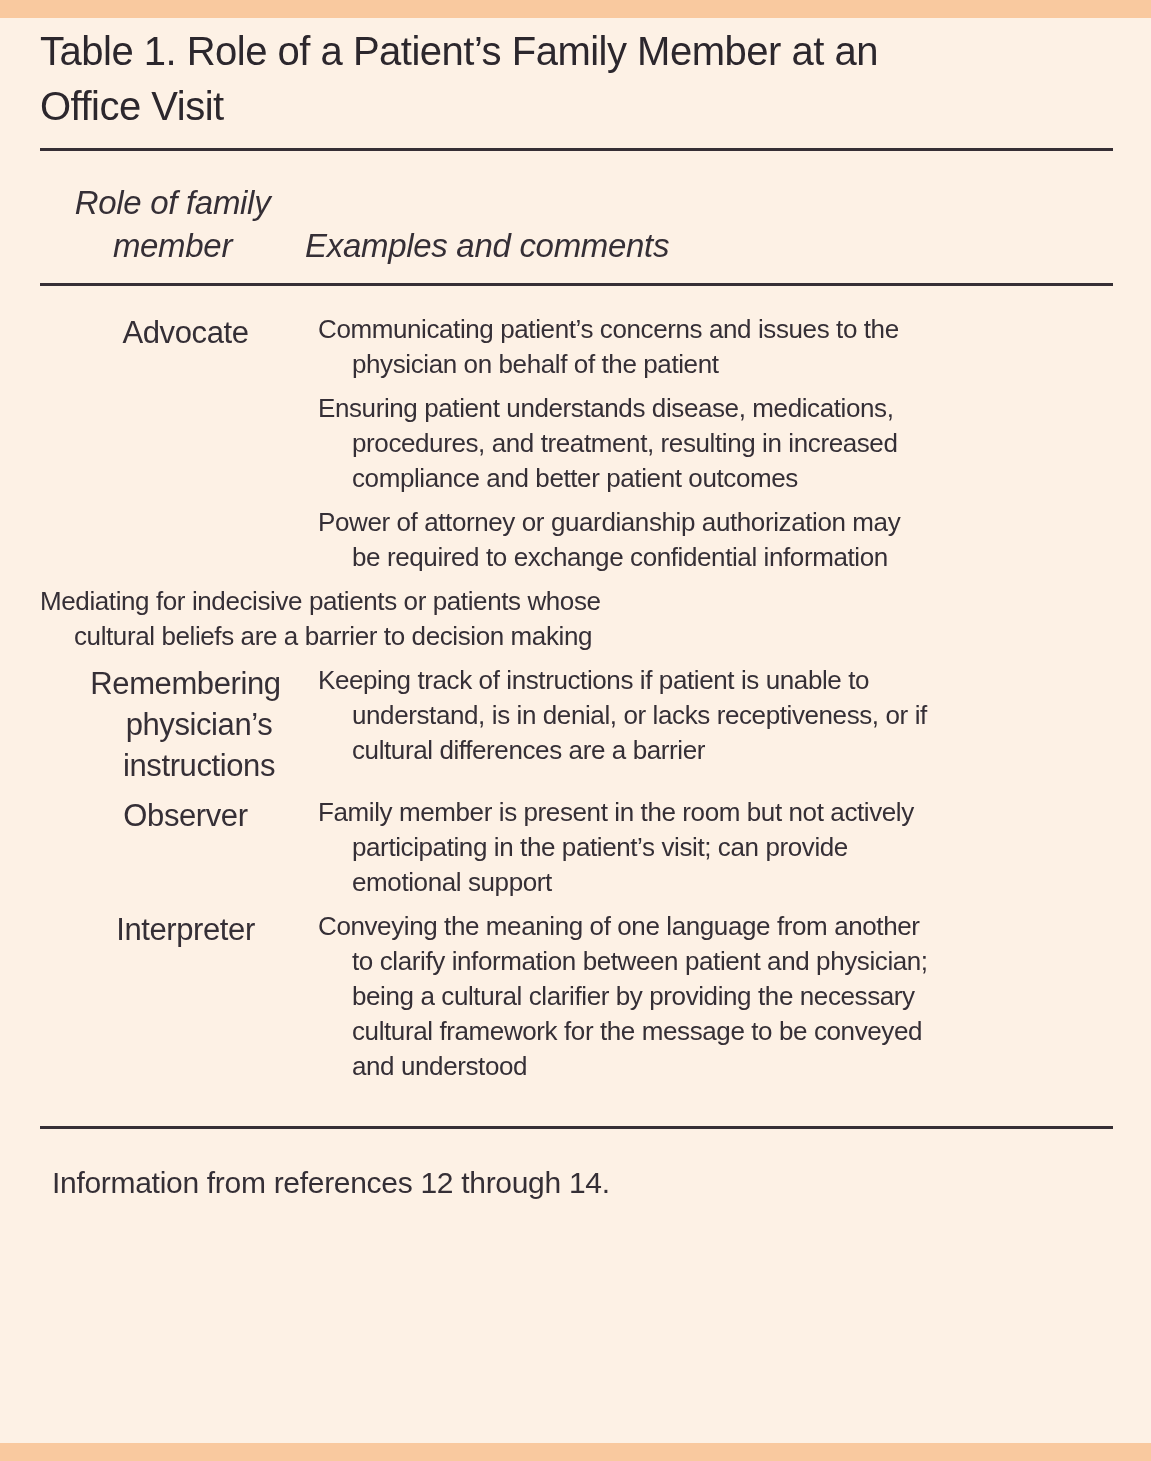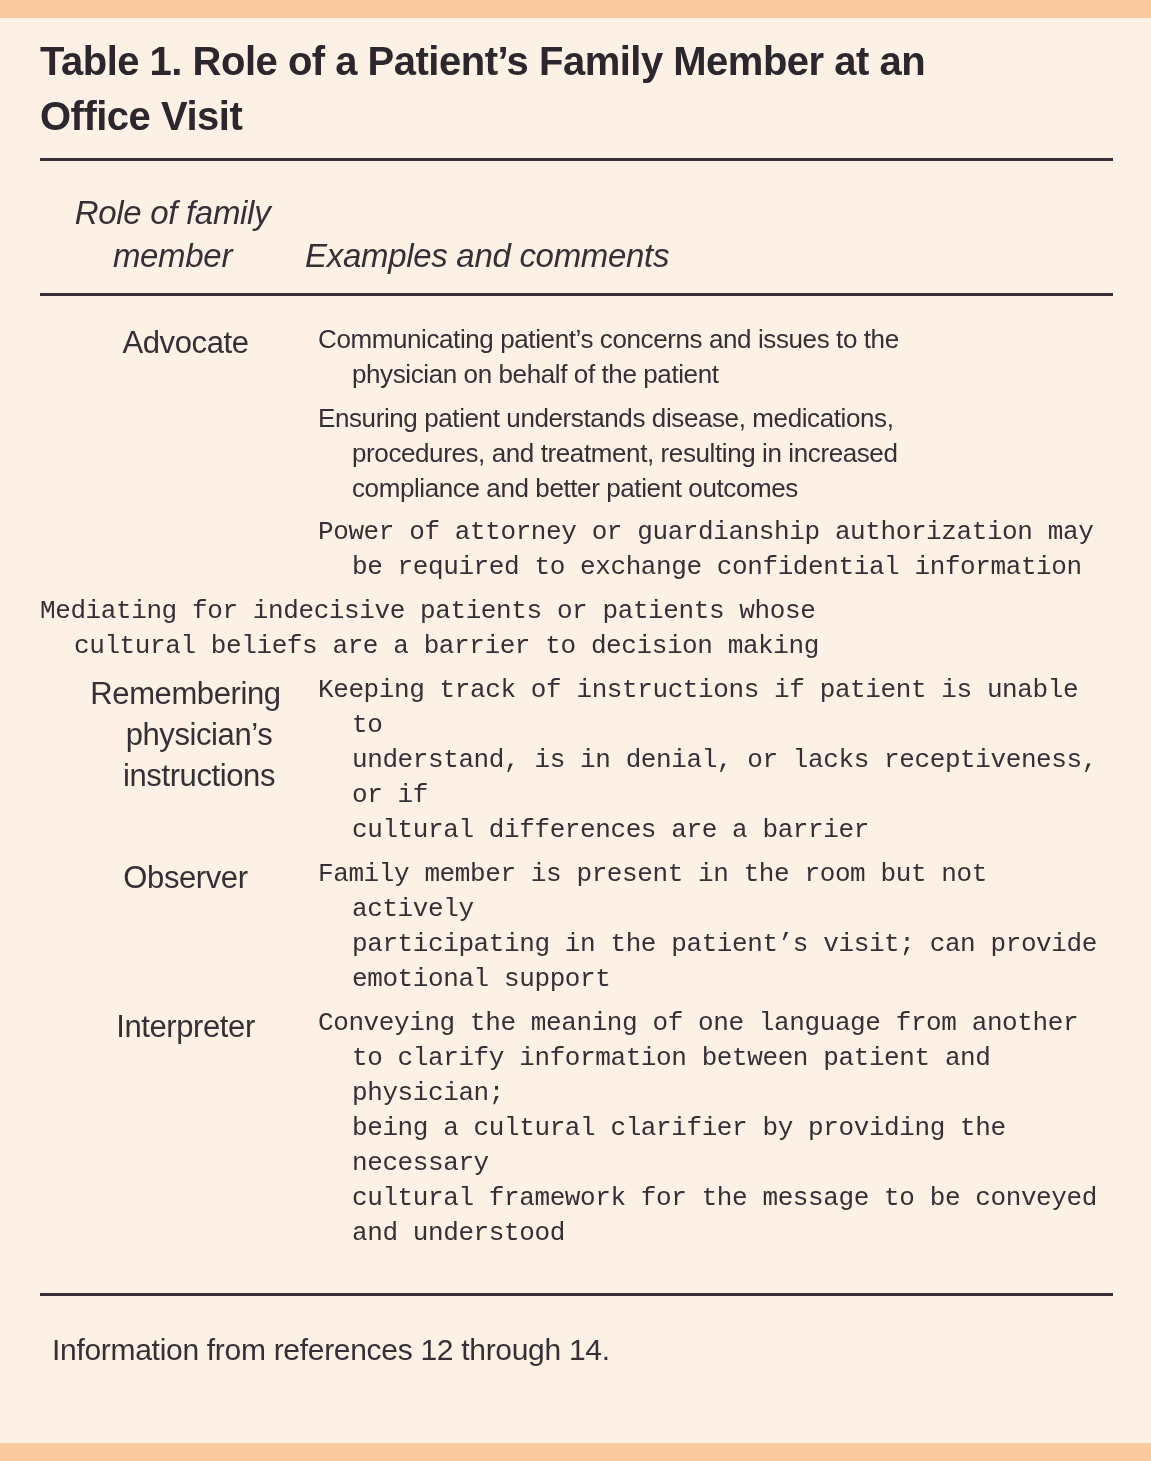--- a/index.html
+++ b/index.html
@@ -26,24 +26,24 @@
   }
   .accent-bar.top { top: 0; }
   .accent-bar.bottom { bottom: 0; }
 
   .content {
     padding: 0 38px 0 40px;
   }
 
   .title {
     margin: 0;
-    padding-top: 34px;
+    padding-top: 24px;
     font-size: 40px;
     line-height: 55px;
-    font-weight: bold;
+    font-weight: normal;
     letter-spacing: -0.5px;
     color: #2c272d;
     white-space: pre-line;
   }
 
   .rule {
     height: 3px;
     background: #362f35;
     border: none;
   }
@@ -95,21 +95,21 @@
   }
   .para {
     margin: 0 0 9px 0;
     font-size: 26px;
     line-height: 35px;
     letter-spacing: -0.4px;
     white-space: pre-line;
     padding-left: 34px;
     text-indent: -34px;
   }
-  .para:last-child { margin-bottom: 0; font-family: Liberation Mono, monospace; }
+  .para:last-child { margin-bottom: 0; }
 
   .footnote {
     margin: 12px;
     padding-top: 22px;
     font-size: 30px;
     line-height: 40px;
     letter-spacing: -0.3px;
   }
 </style>
 </head>

